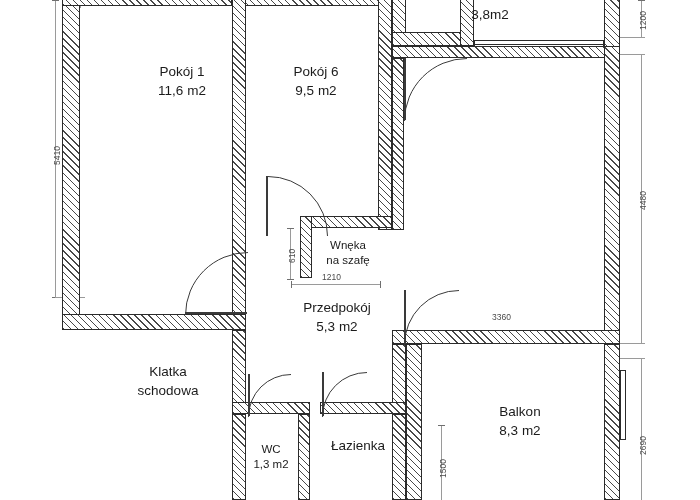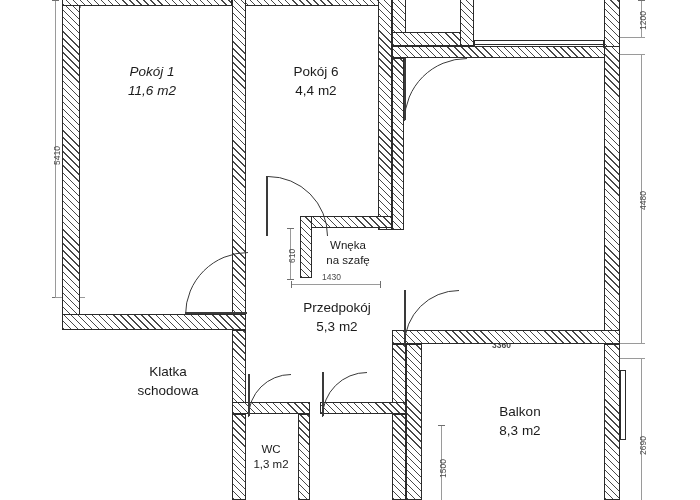--- a/index.html
+++ b/index.html
@@ -100,26 +100,26 @@
   <div class="dim-text vert" style="left:378px; top:128px;">4110</div>
 
   <div class="dimline v" style="left:290px; top:228px; height:52px;"></div>
   <div class="tick h" style="left:287px; top:228px;"></div>
   <div class="tick h" style="left:287px; top:279px;"></div>
   <div class="dim-text vert" style="left:287px; top:263px;">610</div>
 
   <div class="dimline h" style="left:291px; top:284px; width:90px;"></div>
   <div class="tick v" style="left:291px; top:281px;"></div>
   <div class="tick v" style="left:380px; top:281px;"></div>
-  <div class="dim-text" style="left:322px; top:272px;">1430</div>
+  <div class="dim-text" style="left:322px; top:272px;">1210</div>
 
   <div class="dimline h" style="left:420px; top:338px; width:195px;"></div>
   <div class="tick v" style="left:420px; top:335px;"></div>
   <div class="tick v" style="left:614px; top:335px;"></div>
-  <div class="dim-text" style="left:492px; top:340px;font-weight:bold;">3360</div>
+  <div class="dim-text" style="left:492px; top:312px;">3360</div>
 
   <div class="dimline v" style="left:441px; top:425px; height:75px;"></div>
   <div class="tick h" style="left:438px; top:425px;"></div>
   <div class="dim-text vert" style="left:438px; top:478px;">1500</div>
 
   <div class="dimline v" style="left:641px; top:0px; height:38px;"></div>
   <div class="tick h" style="left:638px; top:0px;"></div>
   <div class="tick h" style="left:638px; top:37px;"></div>
   <div class="dim-text vert" style="left:638px; top:30px;">1200</div>
 
@@ -190,33 +190,34 @@
 
   <div class="door-leaf" style="left:404px; top:290px; width:2px; height:54px;"></div>
   <div class="door-arc" style="left:404px; top:290px; width:108px; height:108px; clip-path: polygon(0 0, 50% 0, 50% 50%, 0 50%);"></div>
 
   <div class="door-leaf" style="left:248px; top:374px; width:2px; height:42px;"></div>
   <div class="door-arc" style="left:248px; top:374px; width:84px; height:84px; clip-path: polygon(0 0, 50% 0, 50% 50%, 0 50%);"></div>
 
   <div class="door-leaf" style="left:322px; top:372px; width:2px; height:44px;"></div>
   <div class="door-arc" style="left:322px; top:372px; width:88px; height:88px; clip-path: polygon(0 0, 50% 0, 50% 50%, 0 50%);"></div>
 
-  <div class="room-label" style="left:92px; top:62px; width:120px;font-style:italic;">
+  <div class="room-label" style="left:122px; top:62px; width:120px;">
     <span class="name">Pokój 1</span>
     <span class="area">11,6 m2</span>
   </div>
 
   <div class="room-label" style="left:260px; top:62px; width:112px;">
     <span class="name">Pokój 6</span>
-    <span class="area">4,4 m2</span>
+    <span class="area">9,5 m2</span>
   </div>
 
 
   <div class="room-label" style="left:430px; top:-14px; width:120px;">
     <span class="name">Balkon</span>
+    <span class="area">3,8m2</span>
   </div>
 
   <div class="room-label small" style="left:312px; top:238px; width:72px;">
     <span class="name">Wnęka</span>
     <span class="area">na szafę</span>
   </div>
 
   <div class="room-label" style="left:272px; top:298px; width:130px;">
     <span class="name">Przedpokój</span>
     <span class="area">5,3 m2</span>
@@ -226,20 +227,21 @@
     <span class="name">Klatka</span>
     <span class="area">schodowa</span>
   </div>
 
   <div class="room-label small" style="left:240px; top:442px; width:62px;">
     <span class="name">WC</span>
     <span class="area">1,3 m2</span>
   </div>
 
   <div class="room-label" style="left:312px; top:436px; width:92px;">
+    <span class="name">Łazienka</span>
   </div>
 
   <div class="room-label" style="left:460px; top:402px; width:120px;">
     <span class="name">Balkon</span>
     <span class="area">8,3 m2</span>
   </div>
 
 </div>
 
 </body></html>

